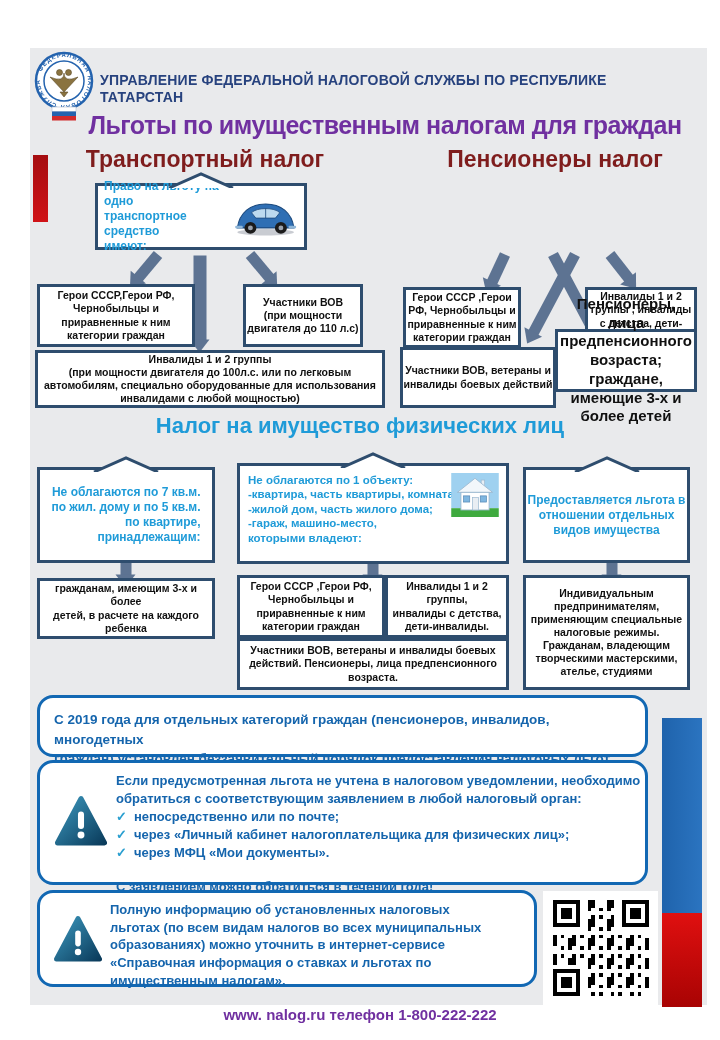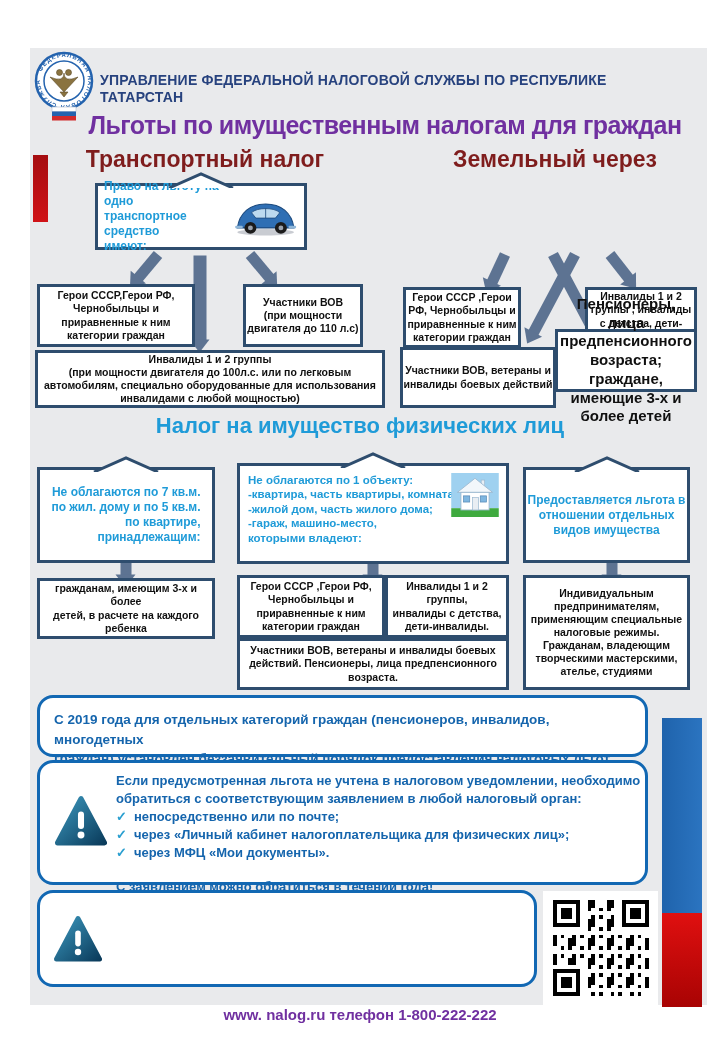--- a/index.html
+++ b/index.html
@@ -74,21 +74,21 @@
       <rect x="19" y="61.5" width="24" height="4.5" fill="#2463ae"></rect>
       <rect x="19" y="66" width="24" height="4.5" fill="#d22b2b"></rect>
     </g>
   </svg>
 
   <div class="org-title">УПРАВЛЕНИЕ  ФЕДЕРАЛЬНОЙ  НАЛОГОВОЙ  СЛУЖБЫ ПО РЕСПУБЛИКЕ ТАТАРСТАН</div>
   <div class="red-bar"></div>
   <div class="main-title">Льготы по имущественным налогам для граждан</div>
 
   <div class="sec-heading" style="left:40px;top:146px;width:330px;">Транспортный налог</div>
-  <div class="sec-heading" style="left:410px;top:146px;width:290px;">Земельный через</div>
+  <div class="sec-heading" style="left:410px;top:146px;width:290px;">Пенсионеры налог</div>
 
   <div class="arrow" style="left:158px;top:249px;width:31px;transform:rotate(130deg);"></div>
   <div class="arrow" style="left:200px;top:249px;width:85px;height:13px;transform:rotate(90deg);"></div>
   <div class="arrow" style="left:250px;top:249px;width:31px;transform:rotate(50deg);"></div>
   <div class="arrow" style="left:505px;top:249px;width:31px;transform:rotate(115deg);"></div>
   <div class="arrow" style="left:575px;top:249px;width:89px;transform:rotate(118deg);"></div>
   <div class="arrow" style="left:553px;top:249px;width:89px;transform:rotate(62deg);"></div>
   <div class="arrow" style="left:610px;top:249px;width:31px;transform:rotate(52deg);"></div>
   <div class="arrow" style="left:126px;top:557px;width:13px;transform:rotate(90deg);"></div>
   <div class="arrow" style="left:373px;top:557px;width:13px;transform:rotate(90deg);"></div>
@@ -239,20 +239,25 @@
       <div style="margin-top:16px;">С заявлением можно обратиться  в течении года!</div>
     </div>
   </div>
 
   <div class="notice" style="left:37px;top:890px;width:500px;height:97px;">
     <svg width="48" height="54" viewBox="0 0 60 64" style="position:absolute;left:14px;top:20px;">
       <path d="M30,5 L57,56 L3,56 Z" fill="url(#wg1)" stroke="url(#wg1)" stroke-width="6" stroke-linejoin="round"></path>
       <rect x="26.5" y="20" width="7" height="20" rx="3.5" fill="#fff"></rect>
       <circle cx="30" cy="47" r="4" fill="#fff"></circle>
     </svg>
+    <div class="pre" style="position:absolute;left:70px;top:8px;width:415px;font-size:13px;line-height:1.36;">Полную  информацию об установленных налоговых
+льготах (по всем видам налогов  во всех муниципальных
+образованиях) можно уточнить   в интернет-сервисе
+«Справочная информация о ставках и льготах  по
+имущественным  налогам».</div>
   </div>
 
   <div class="qr-panel">
     <svg id="qr-svg" width="104" height="104" viewBox="0 0 108 108" shape-rendering="crispEdges">
         <rect x="0" y="0" width="108" height="108" fill="#fff"></rect>
         <rect x="4" y="4" width="28" height="28" fill="#000"></rect>
         <rect x="8" y="8" width="20" height="20" fill="#fff"></rect>
         <rect x="12" y="12" width="12" height="12" fill="#000"></rect>
         <rect x="76" y="4" width="28" height="28" fill="#000"></rect>
         <rect x="80" y="8" width="20" height="20" fill="#fff"></rect>

